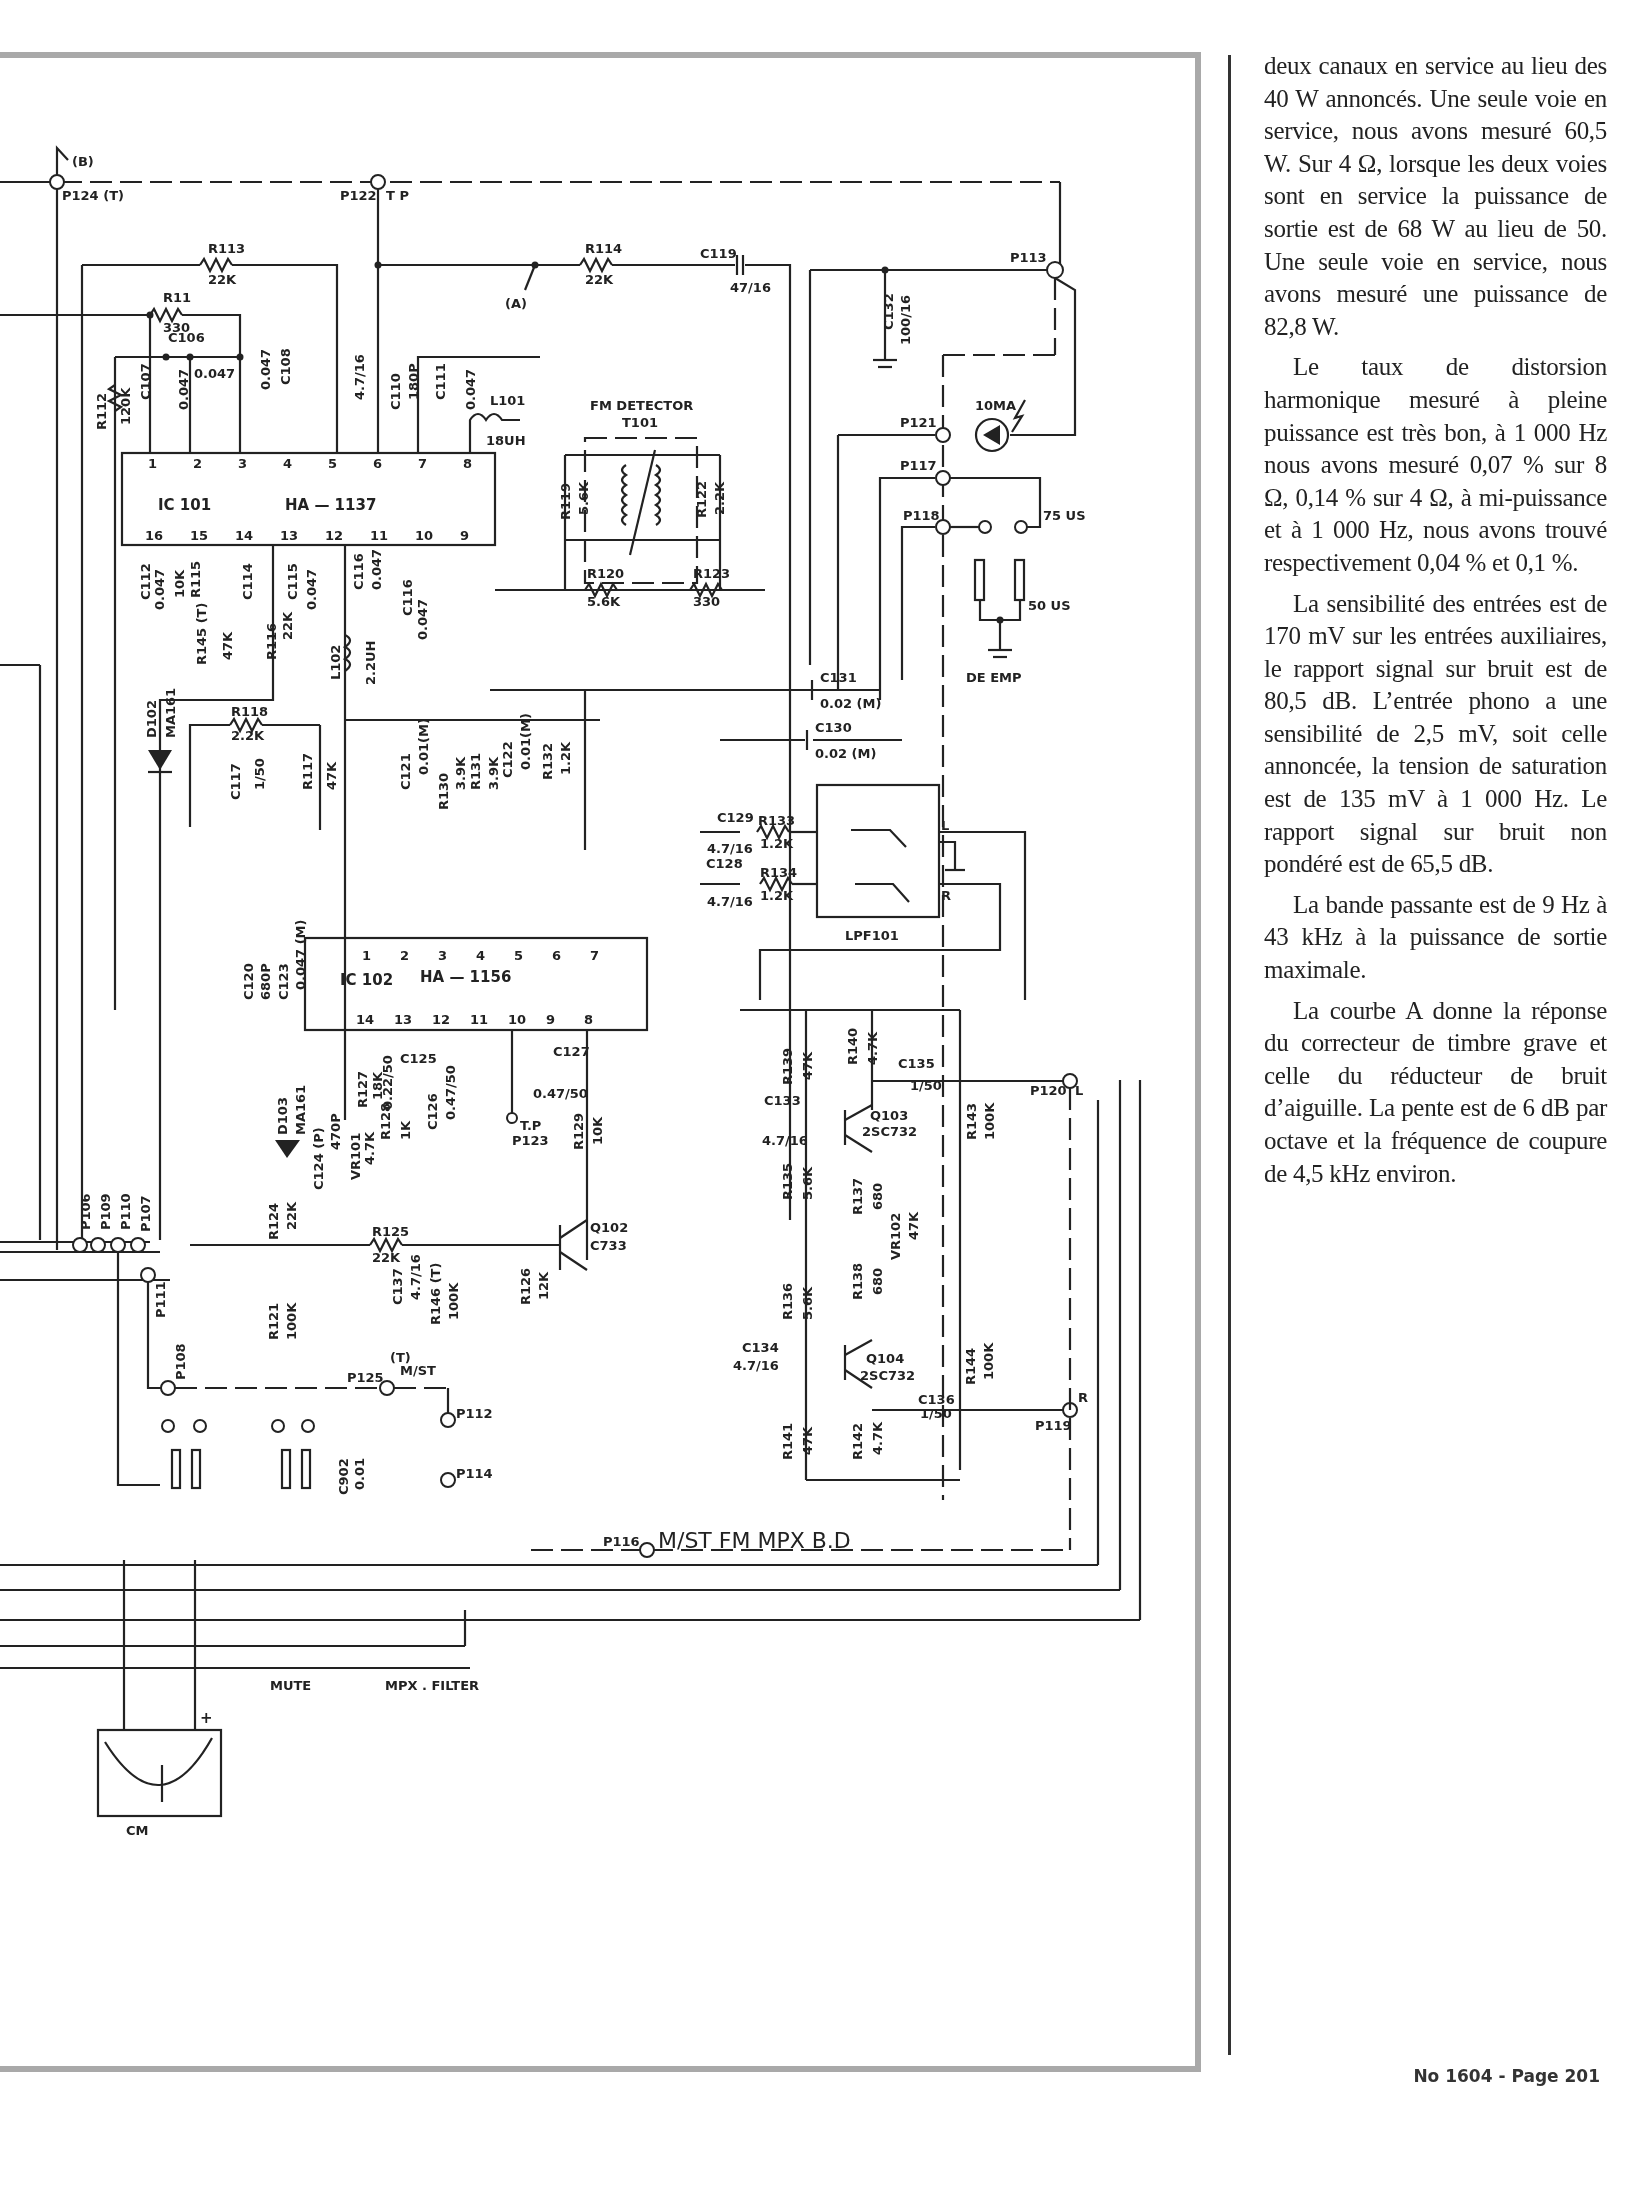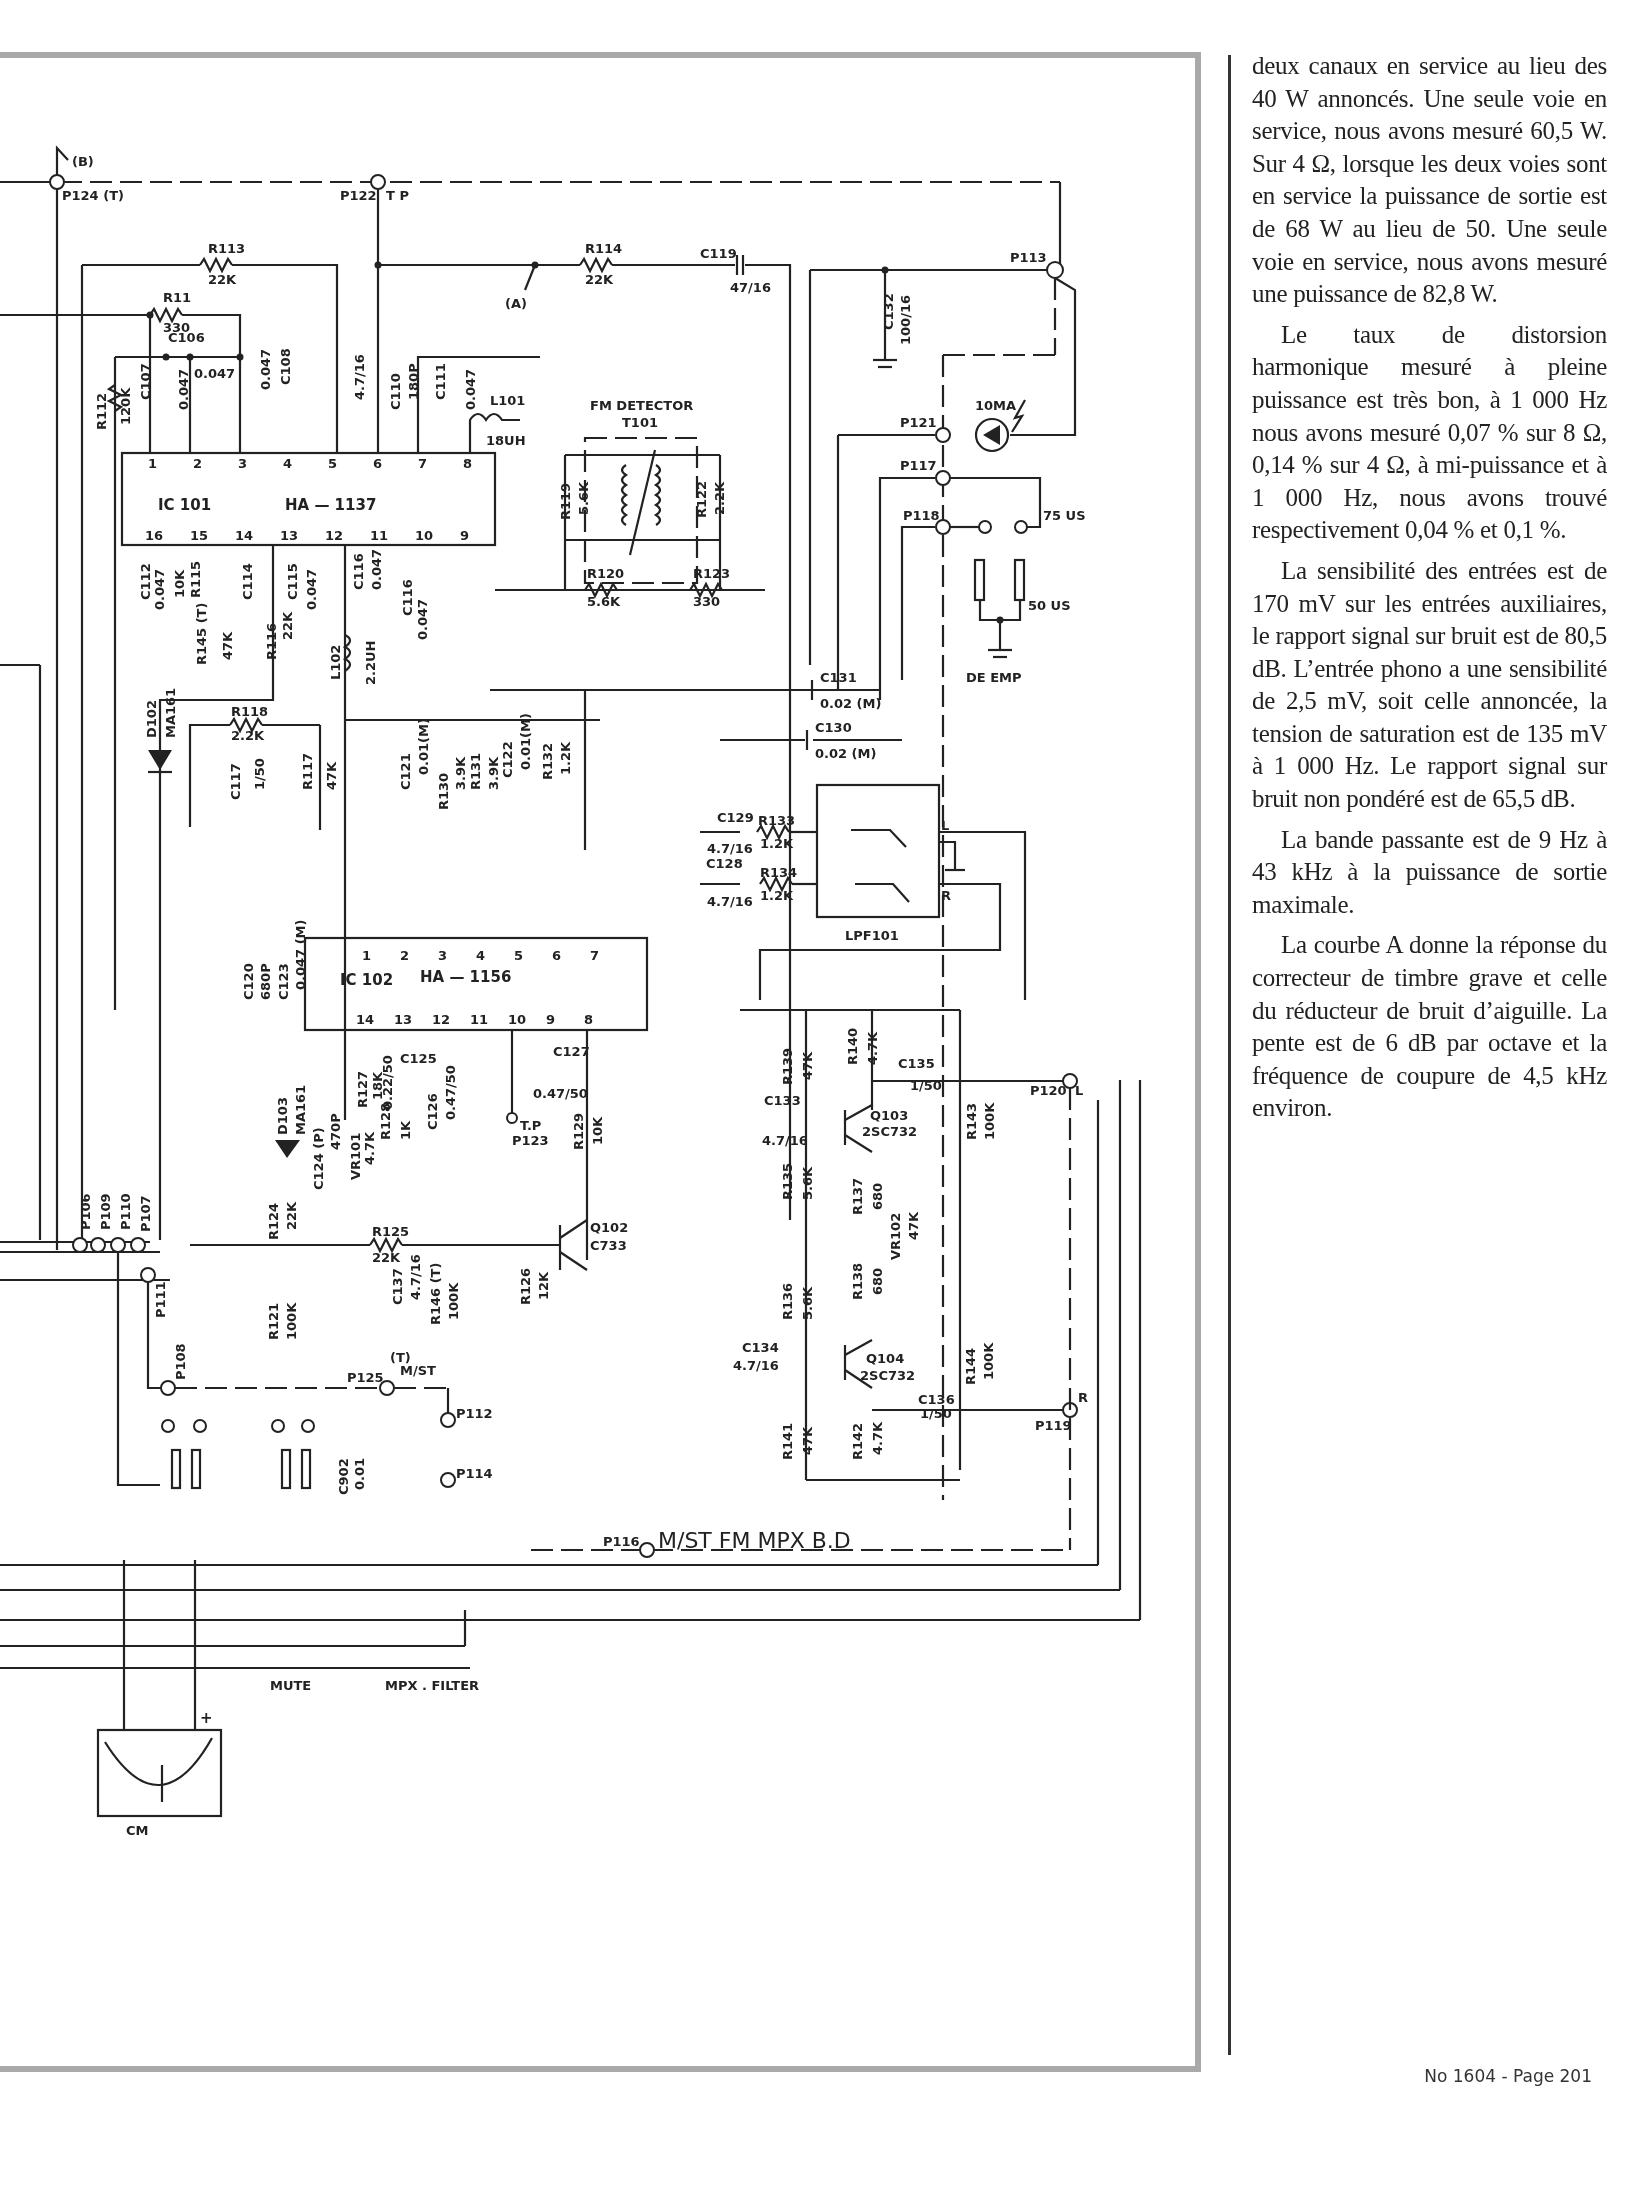--- a/index.html
+++ b/index.html
@@ -9,23 +9,23 @@
   .schematic svg{width:1200px;height:2020px;display:block;}
   .schematic line,.schematic polyline,.schematic path,.schematic rect,.schematic circle{stroke:#222;stroke-width:2.2;fill:none;}
   .schematic .dash{stroke-dasharray:22 8;}
   .schematic .dot{fill:#222;stroke:none;}
   .schematic .node{fill:#fff;stroke:#222;stroke-width:2;}
   .schematic .lbl{font-family:"DejaVu Sans","Liberation Sans",sans-serif;font-weight:bold;font-size:13px;fill:#222;stroke:none;}
   .schematic .lbl-big{font-family:"DejaVu Sans","Liberation Sans",sans-serif;font-weight:bold;font-size:15px;fill:#222;stroke:none;}
   .schematic .lbl-huge{font-family:"DejaVu Sans","Liberation Sans",sans-serif;font-size:22px;fill:#222;stroke:none;}
   .column-rule{position:absolute;left:1228px;top:55px;width:3px;height:2000px;background:#333;}
   .text-col{position:absolute;left:1252px;top:50px;width:355px;font-size:25px;line-height:32.6px;text-align:justify;letter-spacing:-0.3px;}
-  .text-col p{margin:0 0 8px 0;text-indent:29px;hyphens:manual;}
+  .text-col p{margin:0 0 8px 12px;text-indent:29px;hyphens:manual;}
   .text-col p.first{text-indent:0;}
-  .footer{position:absolute;right:40px;top:2066px;font-family:"DejaVu Sans","Liberation Sans",sans-serif;font-weight:normal;font-size:17px;color:#333;}
+  .footer{position:absolute;right:32px;top:2066px;font-family:"DejaVu Sans","Liberation Sans",sans-serif;font-weight:bold;font-size:17px;color:#333;}
 </style>
 </head>
 <body>
 
 <div class="frame"></div>
 
 <div class="schematic">
 <svg viewBox="0 52 1200 2020" xmlns="http://www.w3.org/2000/svg">
 
   <g>

